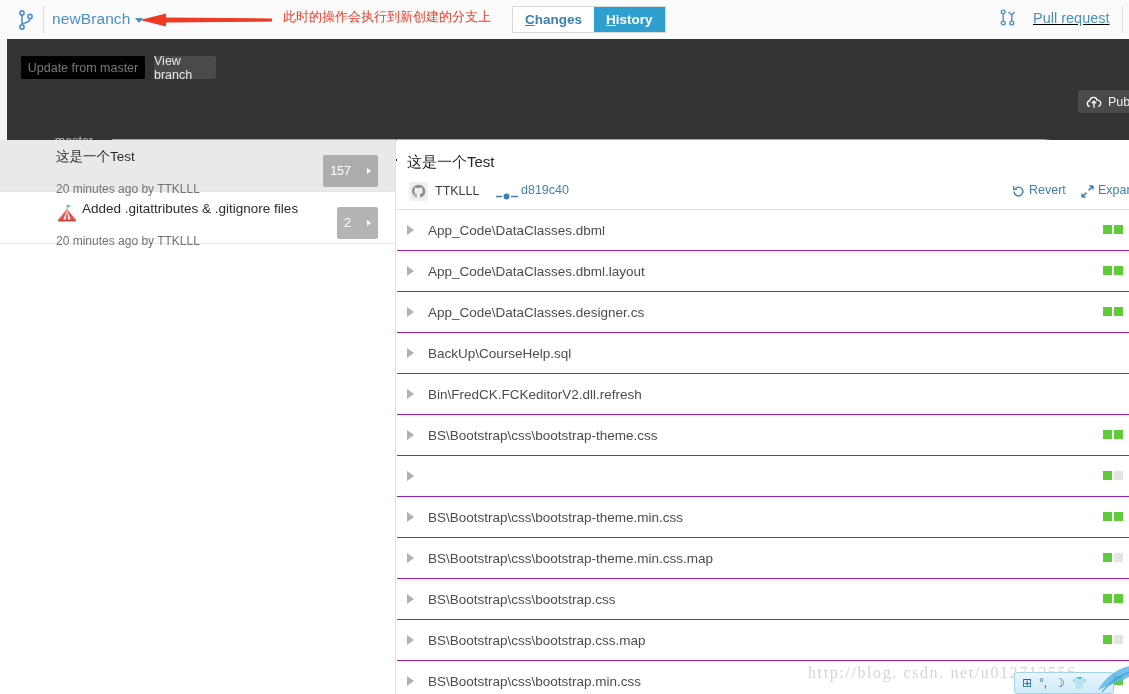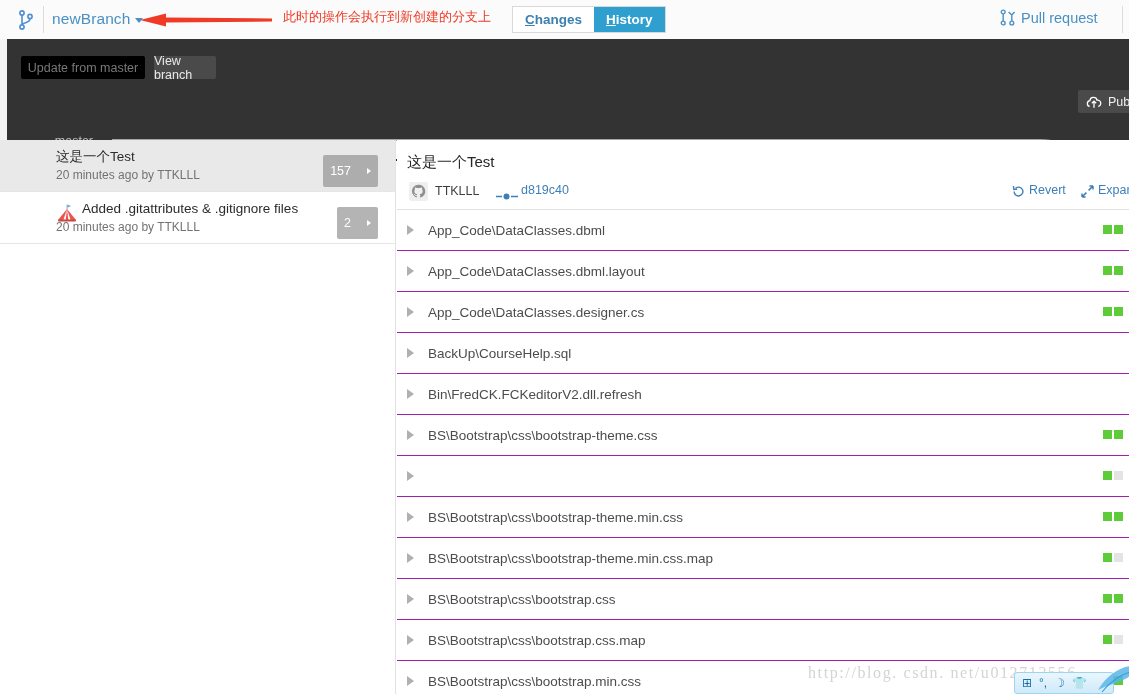--- a/index.html
+++ b/index.html
@@ -52,21 +52,21 @@
   .tab{
     height:25px;padding:0 12px;display:flex;align-items:center;justify-content:center;
     font-size:13.5px;font-weight:bold;cursor:pointer;box-sizing:border-box;
   }
   .tab.inactive{background:#ffffff;color:#3c7fb1;}
   .tab.active{background:#2f9fd0;color:#ffffff;}
   .tab .mnem{text-decoration:underline;}
 
   
   #pull-request{
-    position:absolute;left:1000px;top:9px;display:flex;align-items:center;gap:6px;cursor:pointer;
+    position:absolute;left:1000px;top:9px;display:flex;align-items:center;gap:18px;cursor:pointer;text-decoration:underline;
   }
   #pr-icon{width:15px;height:17px;color:#4a90c4;}
   #pr-label{font-size:14.5px;color:#4a90c4;}
   #topbar-right-divider{
     position:absolute;left:1122px;top:6px;width:1px;height:27px;background:#dcdcdc;
   }
 
   
   #dark-panel{
     position:absolute;left:0;top:39px;width:1129px;height:101px;background:#333333;
@@ -120,21 +120,21 @@
   }
   .commit-item.selected{background:#e9e9e9;}
   .commit-emoji{
     position:absolute;left:56px;top:12px;width:22px;height:20px;
   }
   .commit-title{
     font-size:13.5px;color:#2b2b2b;line-height:18px;white-space:nowrap;overflow:hidden;
   }
   .commit-title.has-emoji{padding-left:26px;}
   .commit-meta{
-    font-size:12px;color:#737373;line-height:17px;margin-top:1px;
+    font-size:12px;color:#737373;line-height:17px;margin-top:15px;
   }
   .commit-badge{
     position:absolute;right:17px;top:15px;height:32px;min-width:30px;
     background:#b4b4b4;border-radius:2px;color:#ffffff;font-size:12.5px;
     display:flex;align-items:center;gap:16px;padding:0 7px;box-sizing:border-box;
   }
   .commit-item.selected .commit-badge{background:#adadad;}
   .commit-badge .badge-caret{
     width:0;height:0;border-top:3.5px solid transparent;border-bottom:3.5px solid transparent;
     border-left:4.5px solid #ffffff;

